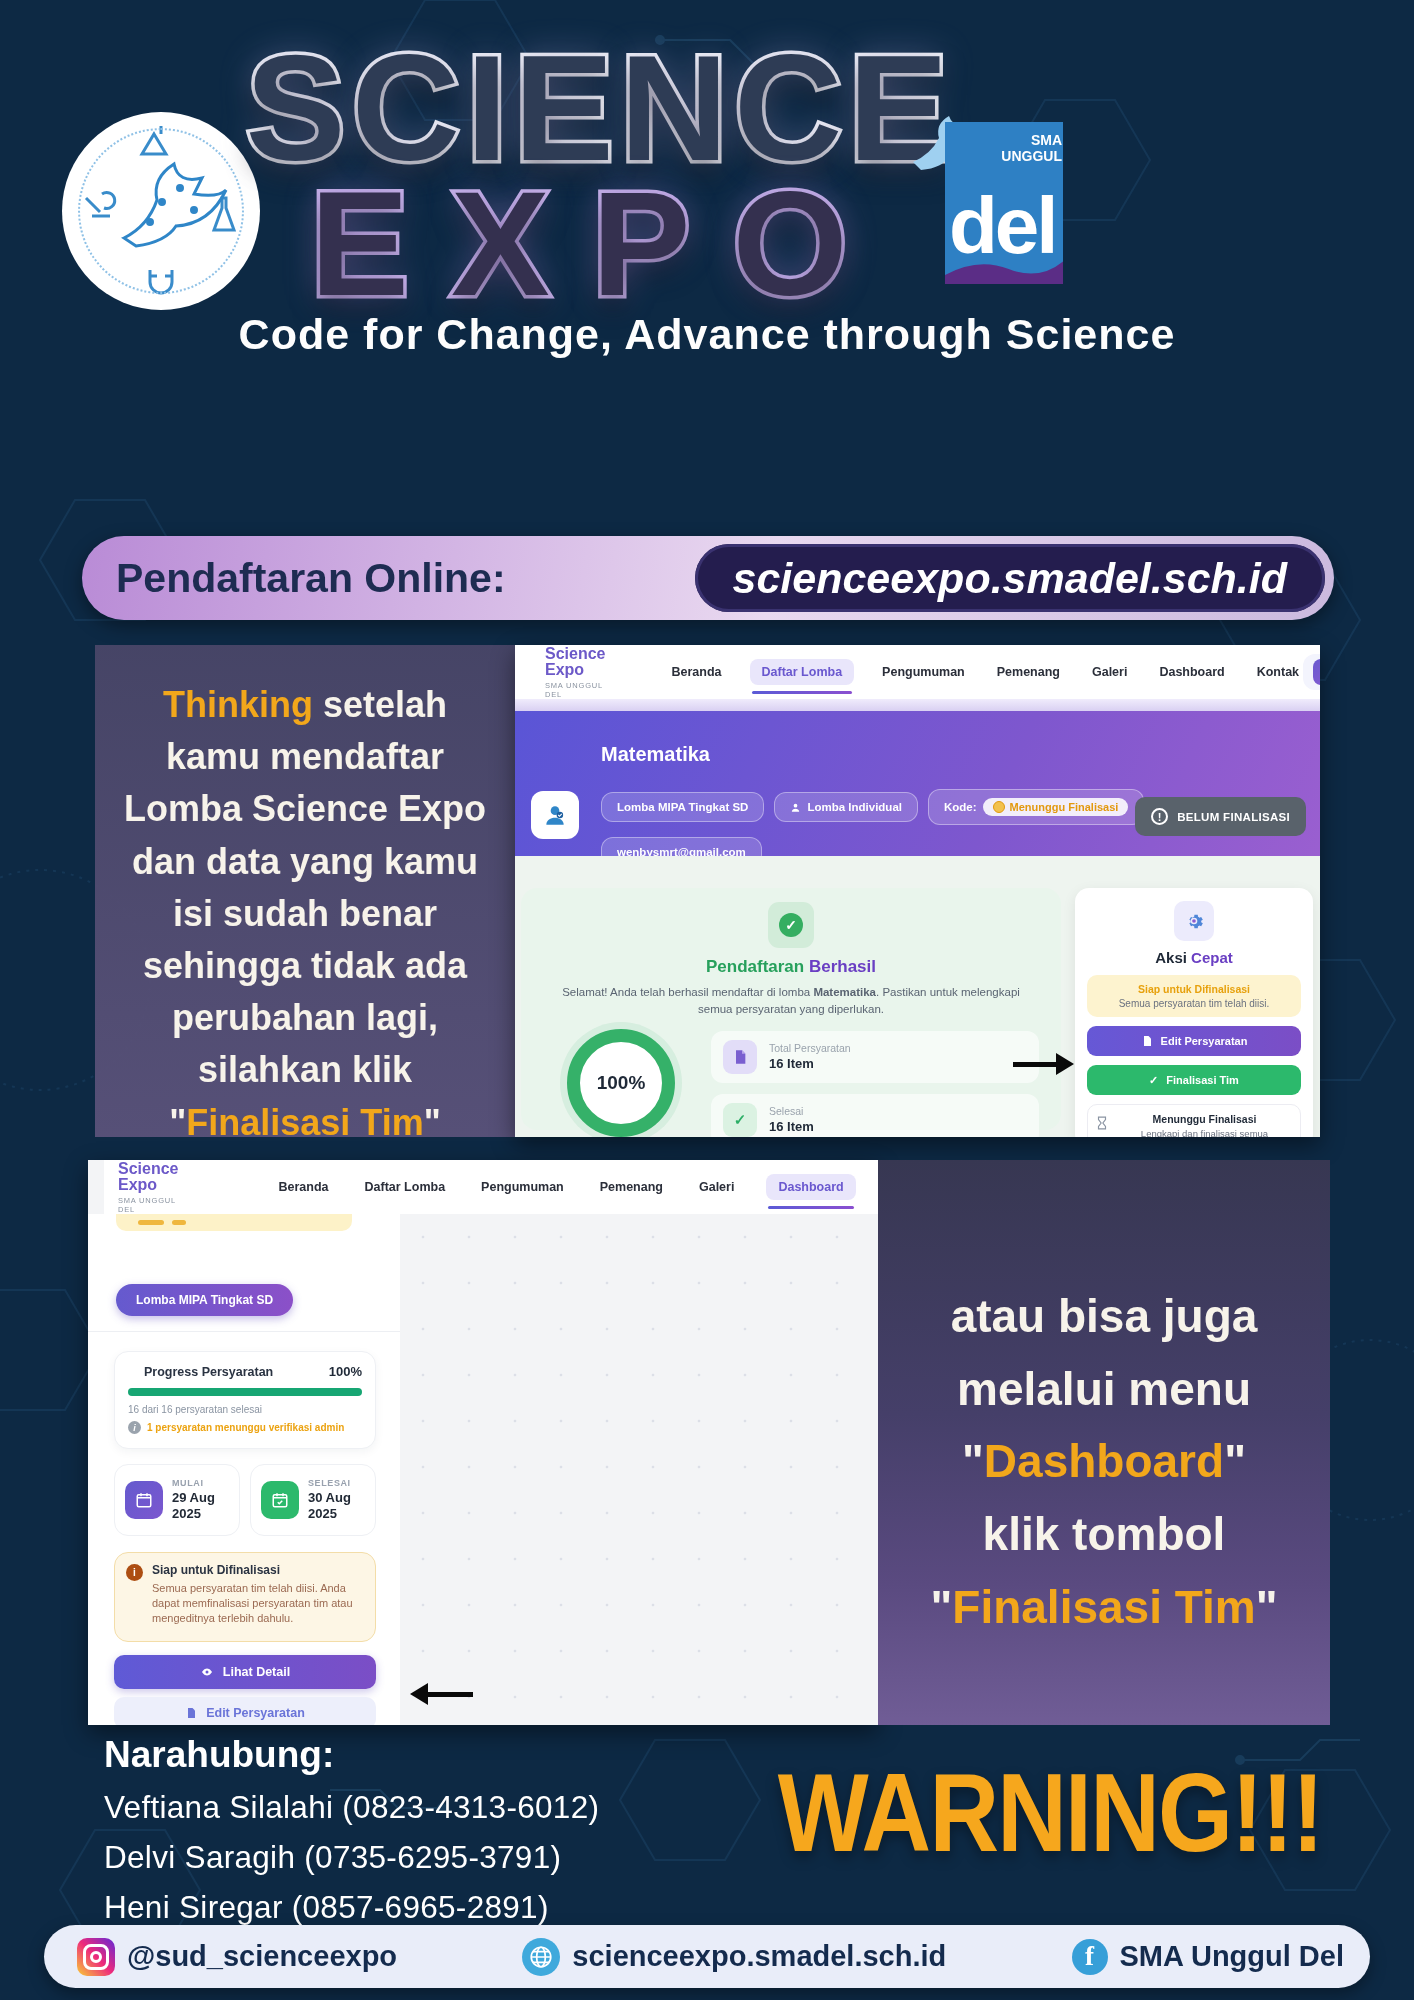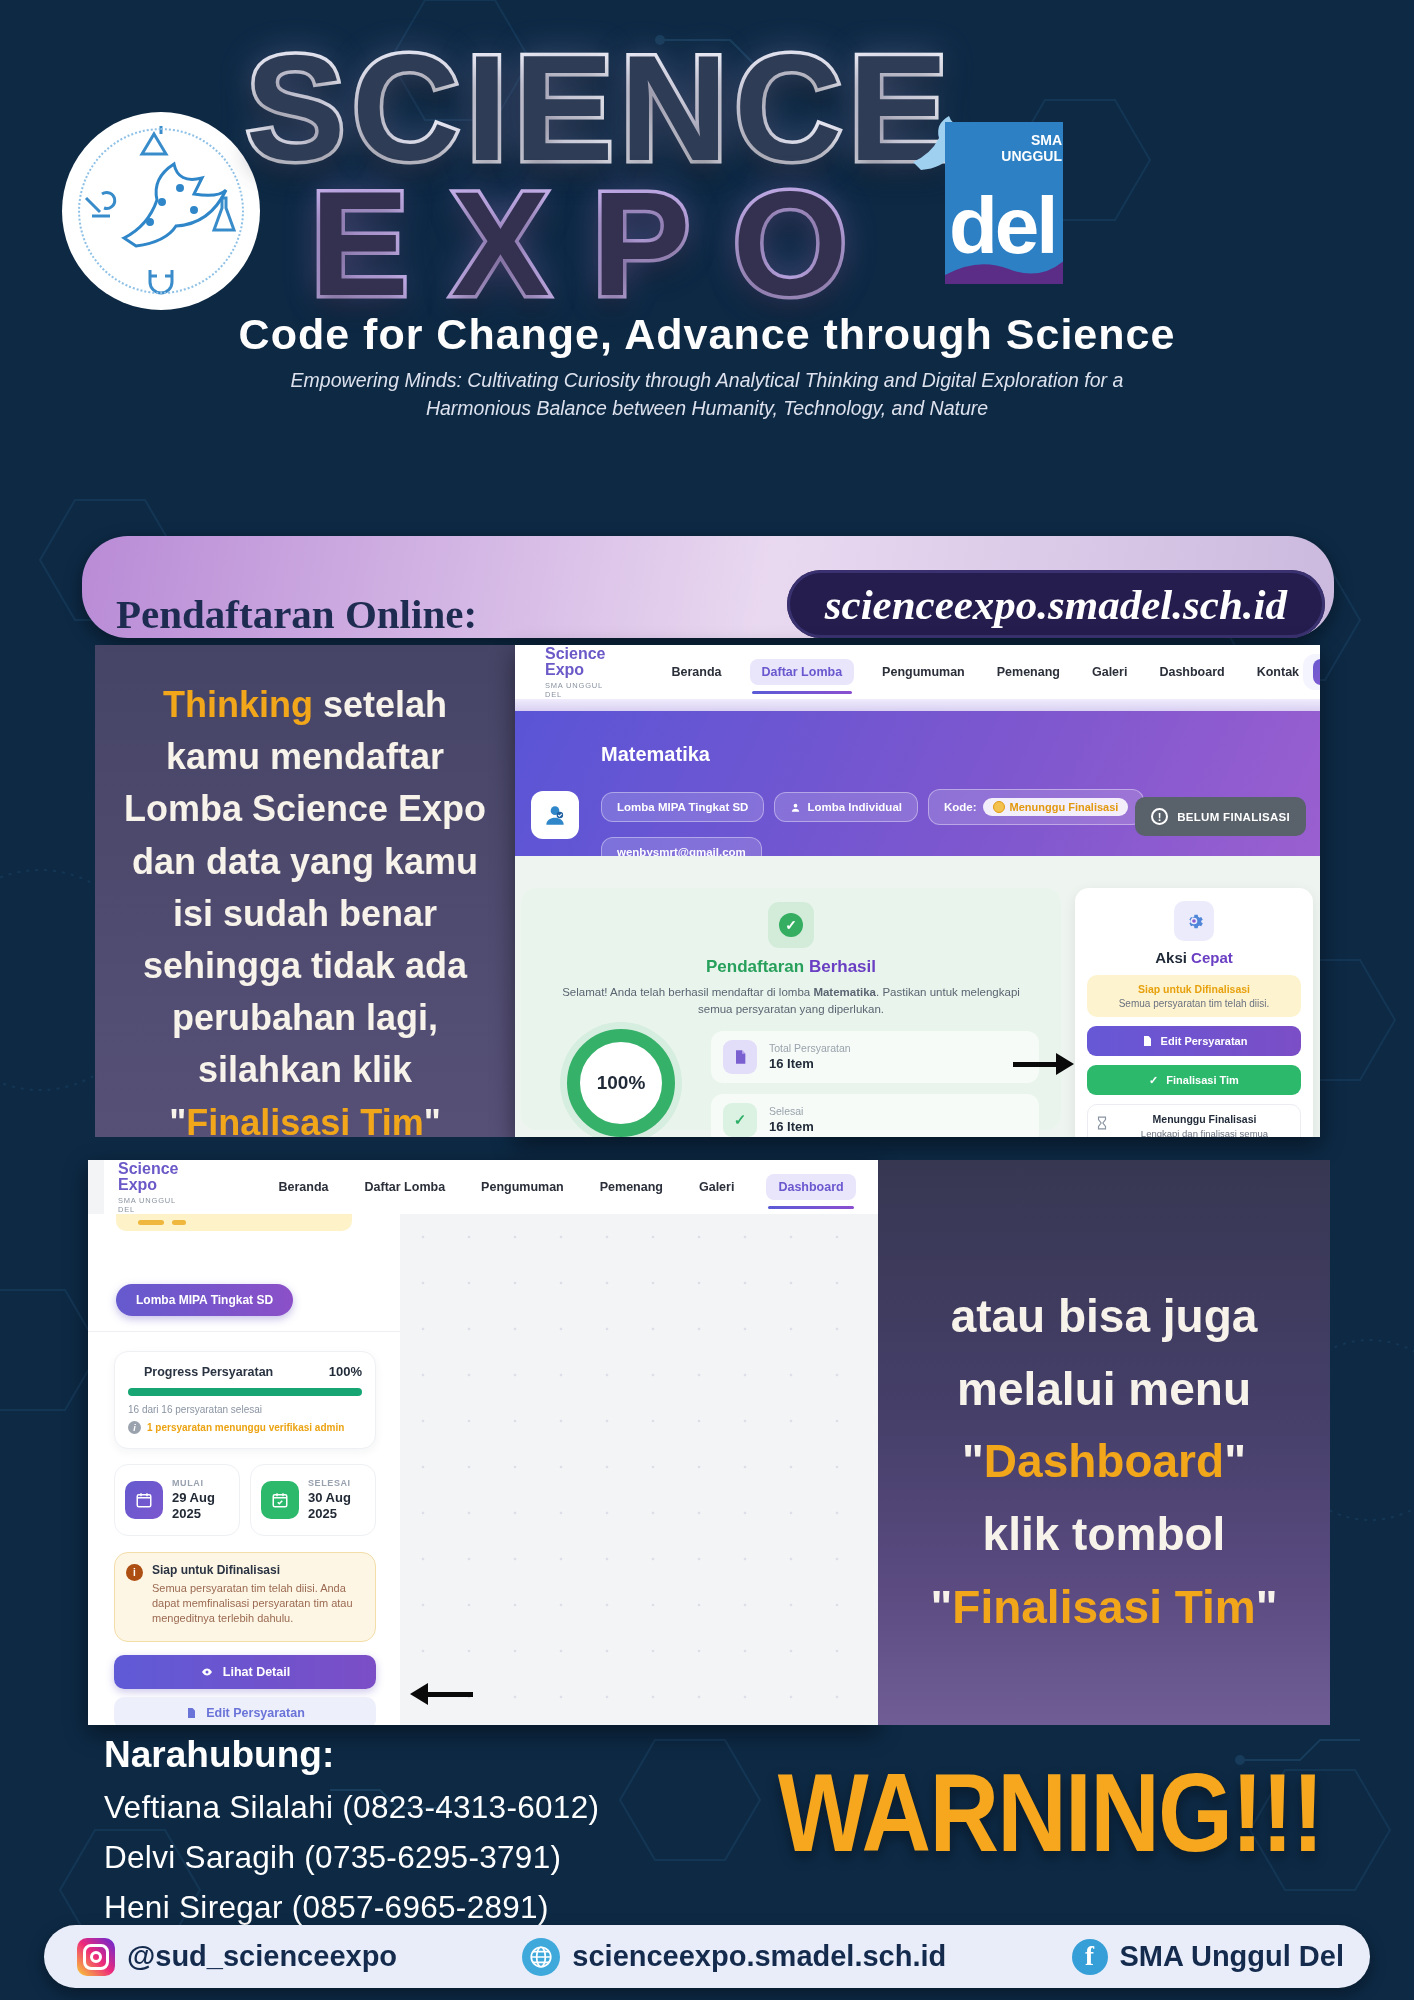--- a/index.html
+++ b/index.html
@@ -20,23 +20,23 @@
      text-shadow:0 0 34px rgba(170,140,230,.45),0 14px 26px rgba(0,0,0,.5);}
   .bird-deco{left:905px;top:100px;}
   .del-logo{left:945px;top:122px;width:118px;height:162px;background:#2e80c4;color:#fff;overflow:hidden;}
   .del-top{position:absolute;right:1px;top:10px;text-align:right;font-size:14px;font-weight:700;line-height:1.15;}
   .del-brand{position:absolute;left:4px;bottom:22px;font-size:80px;font-weight:800;letter-spacing:-3px;line-height:.9;}
   .del-wave{position:absolute;left:0;bottom:0;width:100%;height:30px;}
   .tagline{left:0;top:310px;width:1414px;text-align:center;color:#fdfdfd;font-size:43px;font-weight:700;letter-spacing:1px;}
   .subtitle{left:0;top:366px;width:1414px;text-align:center;color:#dde2ee;font-size:19.5px;font-style:italic;line-height:1.45;}
 
   
-  .banner{left:82px;top:536px;width:1252px;height:102px;border-radius:46px;display:flex;align-items:flex-end;
+  .banner{left:82px;top:536px;width:1252px;height:84px;border-radius:46px;display:flex;align-items:center;
      background:linear-gradient(100deg,#b98bd6 0%,#e9d9f0 55%,#cbb9de 100%);
-     box-shadow:0 6px 18px rgba(0,0,0,.4);font-family:Liberation Serif, serif;}
+     box-shadow:0 6px 18px rgba(0,0,0,.4);}
   .banner-label{margin-left:34px;font-size:41px;font-weight:800;color:#1e2c52;}
   .banner-pill{margin-left:auto;margin-right:9px;background:#241d4e;border-radius:40px;height:68px;
      display:flex;align-items:center;padding:0 38px;color:#fff;font-size:43px;font-weight:800;font-style:italic;
      box-shadow:inset 0 0 0 3px #3a3270;}
 
   
   .panel1{left:95px;top:645px;width:420px;height:492px;padding:34px 22px;box-sizing:border-box;
      background:linear-gradient(180deg,rgba(73,70,104,.95),rgba(90,82,122,.95));
      text-align:center;color:#f7f3ea;font-size:36px;font-weight:700;line-height:1.45;}
   .yellow{color:#f2a71b;}
@@ -247,24 +247,20 @@
       <div>SMA</div>
       <div>UNGGUL</div>
     </div>
     <div class="del-brand">del</div>
     <svg class="del-wave" viewBox="0 0 100 20" preserveAspectRatio="none">
       <path d="M0 14 Q28 2 54 10 T100 5 V20 H0 Z" fill="#5b2d86"></path>
     </svg>
   </div>
 
   <div class="abs tagline">Code for Change, Advance through Science</div>
-  <div class="abs subtitle">
-    <div>Empowering Minds: Cultivating Curiosity through Analytical Thinking and Digital Exploration for a</div>
-    <div>Harmonious Balance between Humanity, Technology, and Nature</div>
-  </div>
 
   <div class="abs banner">
     <div class="banner-label">Pendaftaran Online:</div>
     <div class="banner-pill">scienceexpo.smadel.sch.id</div>
   </div>
 
   <div class="abs panel1">
     <span class="yellow">Thinking</span><span> setelah kamu mendaftar Lomba Science Expo dan data yang kamu isi sudah benar sehingga tidak ada perubahan lagi, silahkan klik </span><span>"</span><span class="yellow">Finalisasi Tim</span><span>"</span>
   </div>
 

